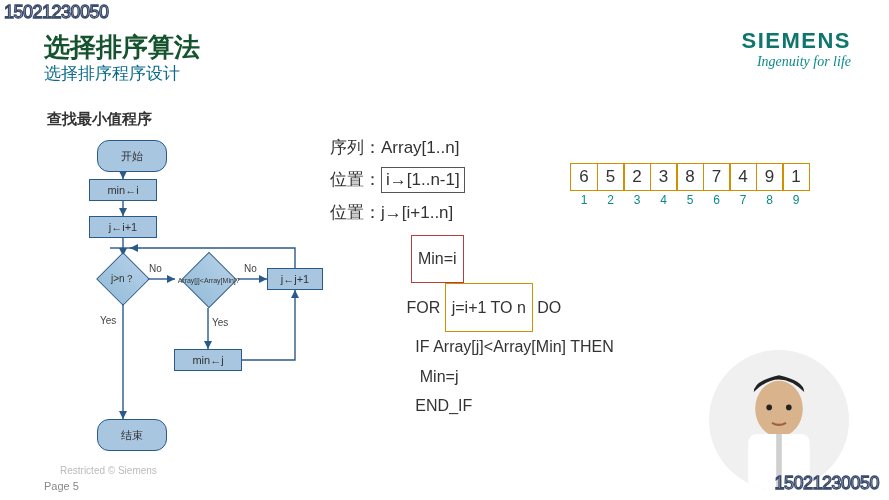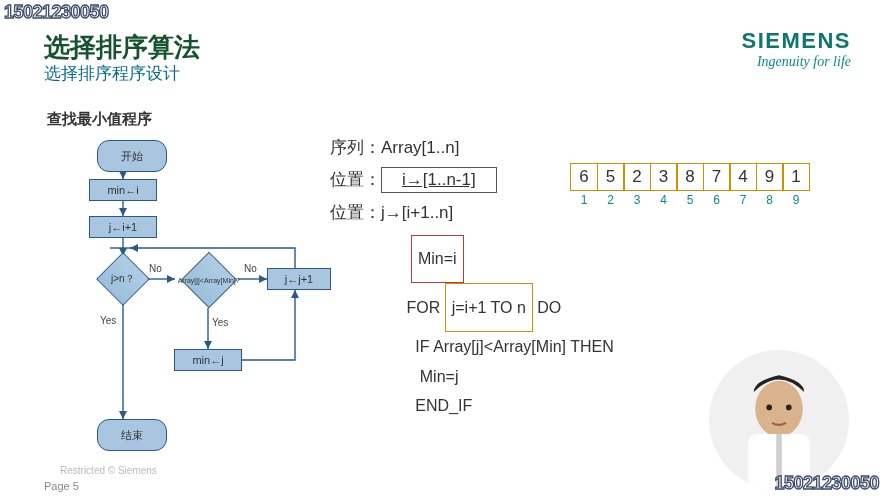--- a/index.html
+++ b/index.html
@@ -4,21 +4,21 @@
 <style>
   * { box-sizing: border-box; margin: 0; padding: 0; }
   body {
     width: 889px; height: 500px;
     font-family: "Microsoft YaHei", Arial, sans-serif;
     background: #fff; position: relative; overflow: hidden;
     color: #333;
   }
   .watermark {
     position: absolute; font-family: "Arial Black", Arial;
-    font-size: 18px; font-weight: 700; color: #fff;
+    font-size: 18px; font-weight: 400; color: #fff;
     -webkit-text-stroke: 1.3px #3a4a6a; z-index: 50; letter-spacing: -0.5px;
   }
   .wm-tl { top: 2px; left: 4px; }
   .wm-br { bottom: 6px; right: 10px; }
   .title { position: absolute; top: 30px; left: 44px; font-size: 26px; color: #14532d; font-weight: 600; }
   .subtitle { position: absolute; top: 62px; left: 44px; font-size: 17px; color: #0a6a8a; }
   .logo { position: absolute; top: 28px; right: 38px; text-align: right; }
   .logo-name { font-size: 22px; font-weight: 800; color: #0f766e; letter-spacing: 1.5px; }
   .logo-tag { font-size: 14px; color: #0a8a8a; font-style: italic; font-family: "Brush Script MT", cursive; }
   .section-label { position: absolute; top: 110px; left: 47px; font-size: 15px; font-weight: 700; }
@@ -31,21 +31,21 @@
   .terminator { border-radius: 12px; width: 70px; height: 32px; left: 47px; }
   .process { width: 68px; height: 22px; left: 39px; }
   .diamond {
     width: 38px; height: 38px; transform: rotate(45deg); left: 54px;
     background: linear-gradient(#b0cce5,#9ac0db);
   }
   .diamond span { transform: rotate(-45deg); font-size: 10px; white-space: nowrap; }
   .page-footer { position: absolute; bottom: 8px; left: 44px; font-size: 11px; color: #888; }
   .page-restricted { position: absolute; bottom: 24px; left: 60px; font-size: 10px; color: #bbb; }
   .defs { position: absolute; top: 132px; left: 330px; font-size: 17px; line-height: 1.9; }
-  .defs .boxed { border: 1.5px solid #555; padding: 0 20px; display: inline-block; line-height: 1.4; text-decoration: underline; }
+  .defs .boxed { border: 1.5px solid #555; padding: 0 4px; display: inline-block; line-height: 1.4; }
   .array-row { position: absolute; top: 163px; left: 570px; display: flex; }
   .array-row .cell {
     width: 28px; height: 28px; border: 1.5px solid #d09000;
     display: flex; align-items: center; justify-content: center;
     font-size: 17px; font-weight: 400; color: #333;
     margin-left: -1.5px;
   }
   .array-row .cell:first-child { margin-left: 0; }
   .array-idx { position: absolute; top: 193px; left: 570px; display: flex; }
   .array-idx span { width: 28px; text-align: center; font-size: 12px; color: #0a8a8a; margin-left: -1.5px; }
@@ -106,21 +106,21 @@
 
   <div class="fc-shape terminator" style="top:5px">开始</div>
   <div class="fc-shape process" style="top:44px">min←i</div>
   <div class="fc-shape process" style="top:81px">j←i+1</div>
   <div class="fc-shape diamond" style="top:125px">
       <span>j&gt;n？</span>
     </div>
   <div class="fc-shape diamond" style="top:125px;left:139px;width:40px;height:40px">
       <span style="font-size:7px">Array[j]&lt;Array[Min]?</span>
     </div>
-  <div class="fc-shape process" style="top:133px;left:217px;width:64px">j←j+1</div>
+  <div class="fc-shape process" style="top:133px;left:217px;width:56px">j←j+1</div>
   <div class="fc-shape process" style="top:214px;left:124px">min←j</div>
   <div class="fc-shape terminator" style="top:284px">结束</div>
 
   <div class="fc-label" style="top:180px;left:50px">Yes</div>
   <div class="fc-label" style="top:128px;left:99px">No</div>
   <div class="fc-label" style="top:128px;left:194px">No</div>
   <div class="fc-label" style="top:182px;left:162px">Yes</div>
 </div>
 
 <div class="defs">

